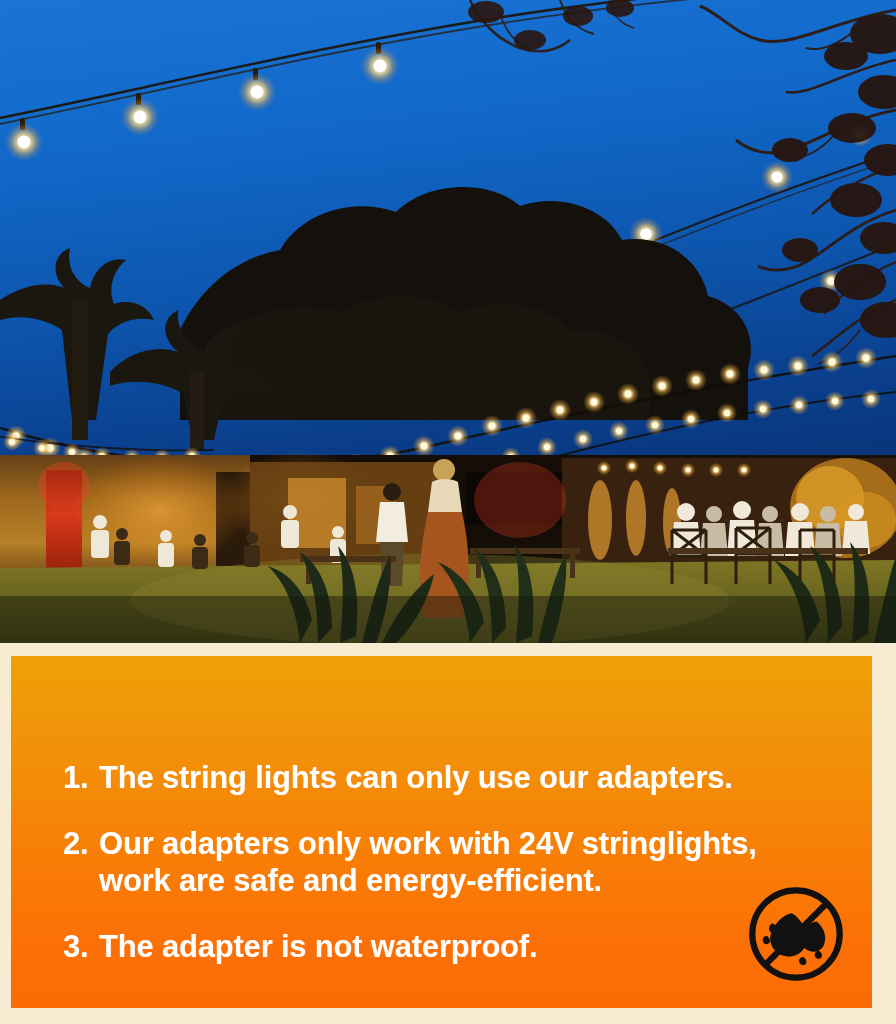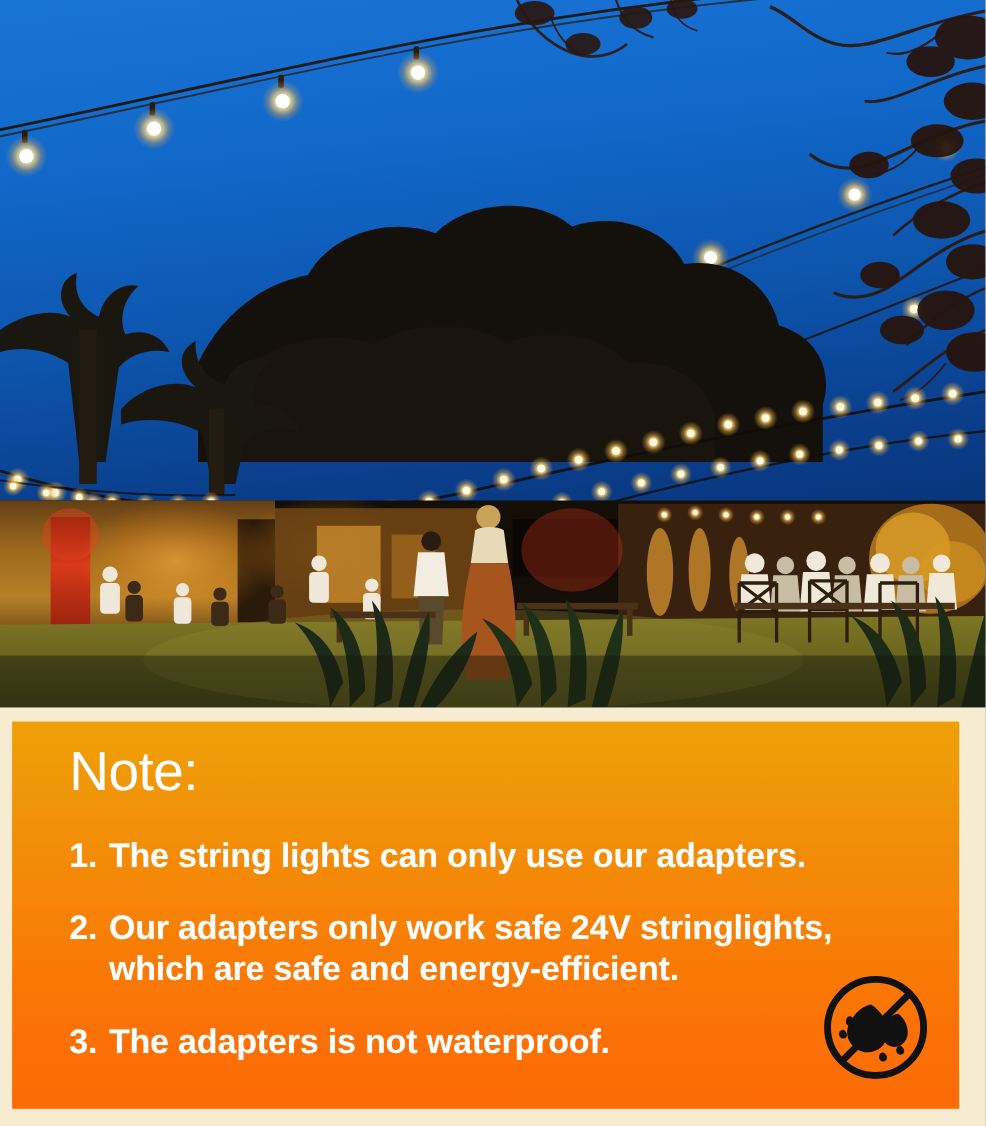--- a/index.html
+++ b/index.html
@@ -471,37 +471,36 @@
         <path d="M 874 643 C 884 600, 890 574, 896 556 L 896 643 Z"></path>
       </g>
 
       <rect x="0" y="0" width="896" height="643" fill="none"></rect>
       <rect x="0" y="596" width="896" height="47" fill="#15170C" opacity="0.45"></rect>
     </svg>
   </div>
 
   <div class="note-panel">
 
-    <div class="note-title">Note:</div>
 
     <div class="note-list">
 
       <div class="note-item">
         <span class="item-num">1.</span>
         <span class="item-text">The string lights can only use our adapters.</span>
       </div>
 
       <div class="note-item">
         <span class="item-num">2.</span>
-        <span class="item-text">Our adapters only work safe 24V stringlights, which are safe and energy-efficient.</span>
+        <span class="item-text">Our adapters only work with 24V stringlights, work are safe and energy-efficient.</span>
       </div>
 
       <div class="note-item">
         <span class="item-num">3.</span>
-        <span class="item-text">The adapters is not waterproof.</span>
+        <span class="item-text">The adapter is not waterproof.</span>
       </div>
 
     </div>
 
     <div class="nowater-icon">
       <svg viewBox="0 0 100 100">
         <g fill="#111111">
 
           <path d="M 46 30
                    C 56 36, 62 48, 60 58

